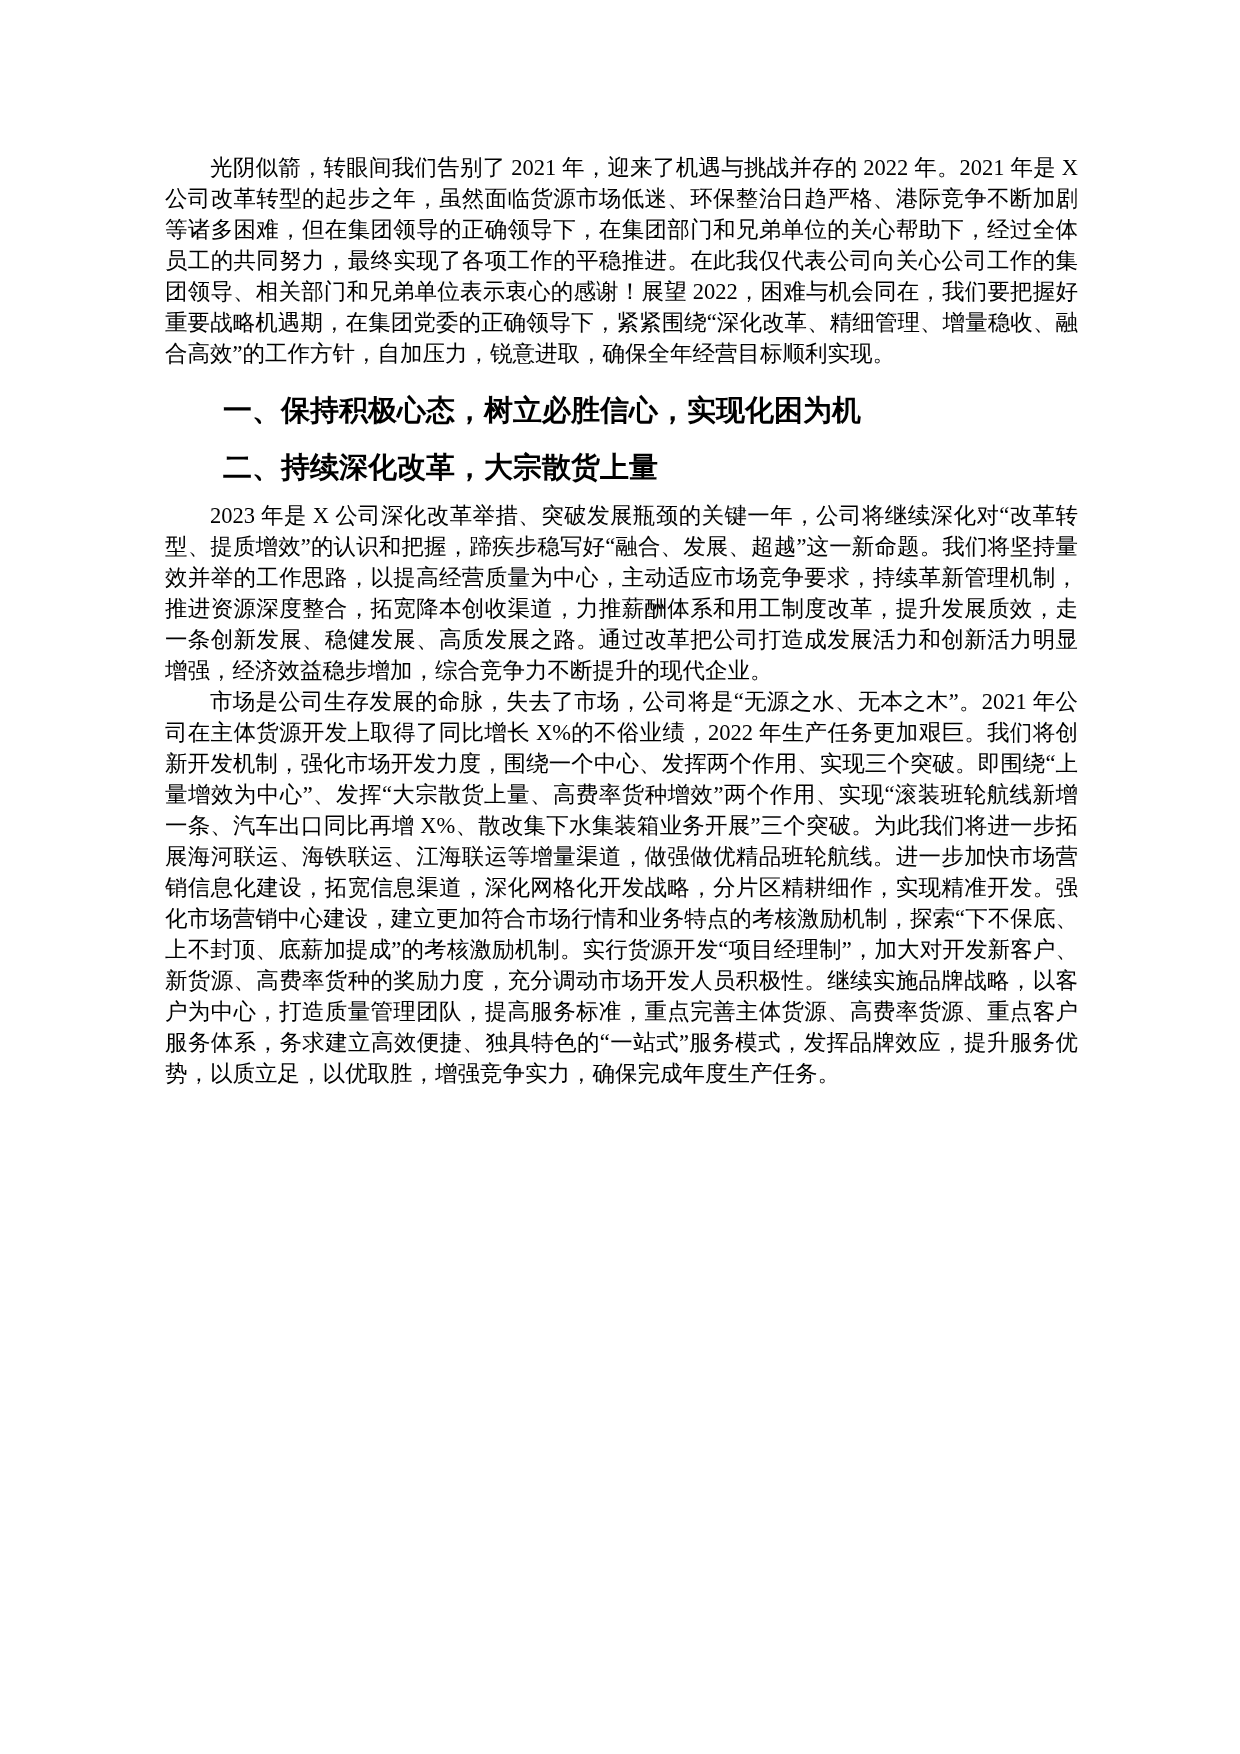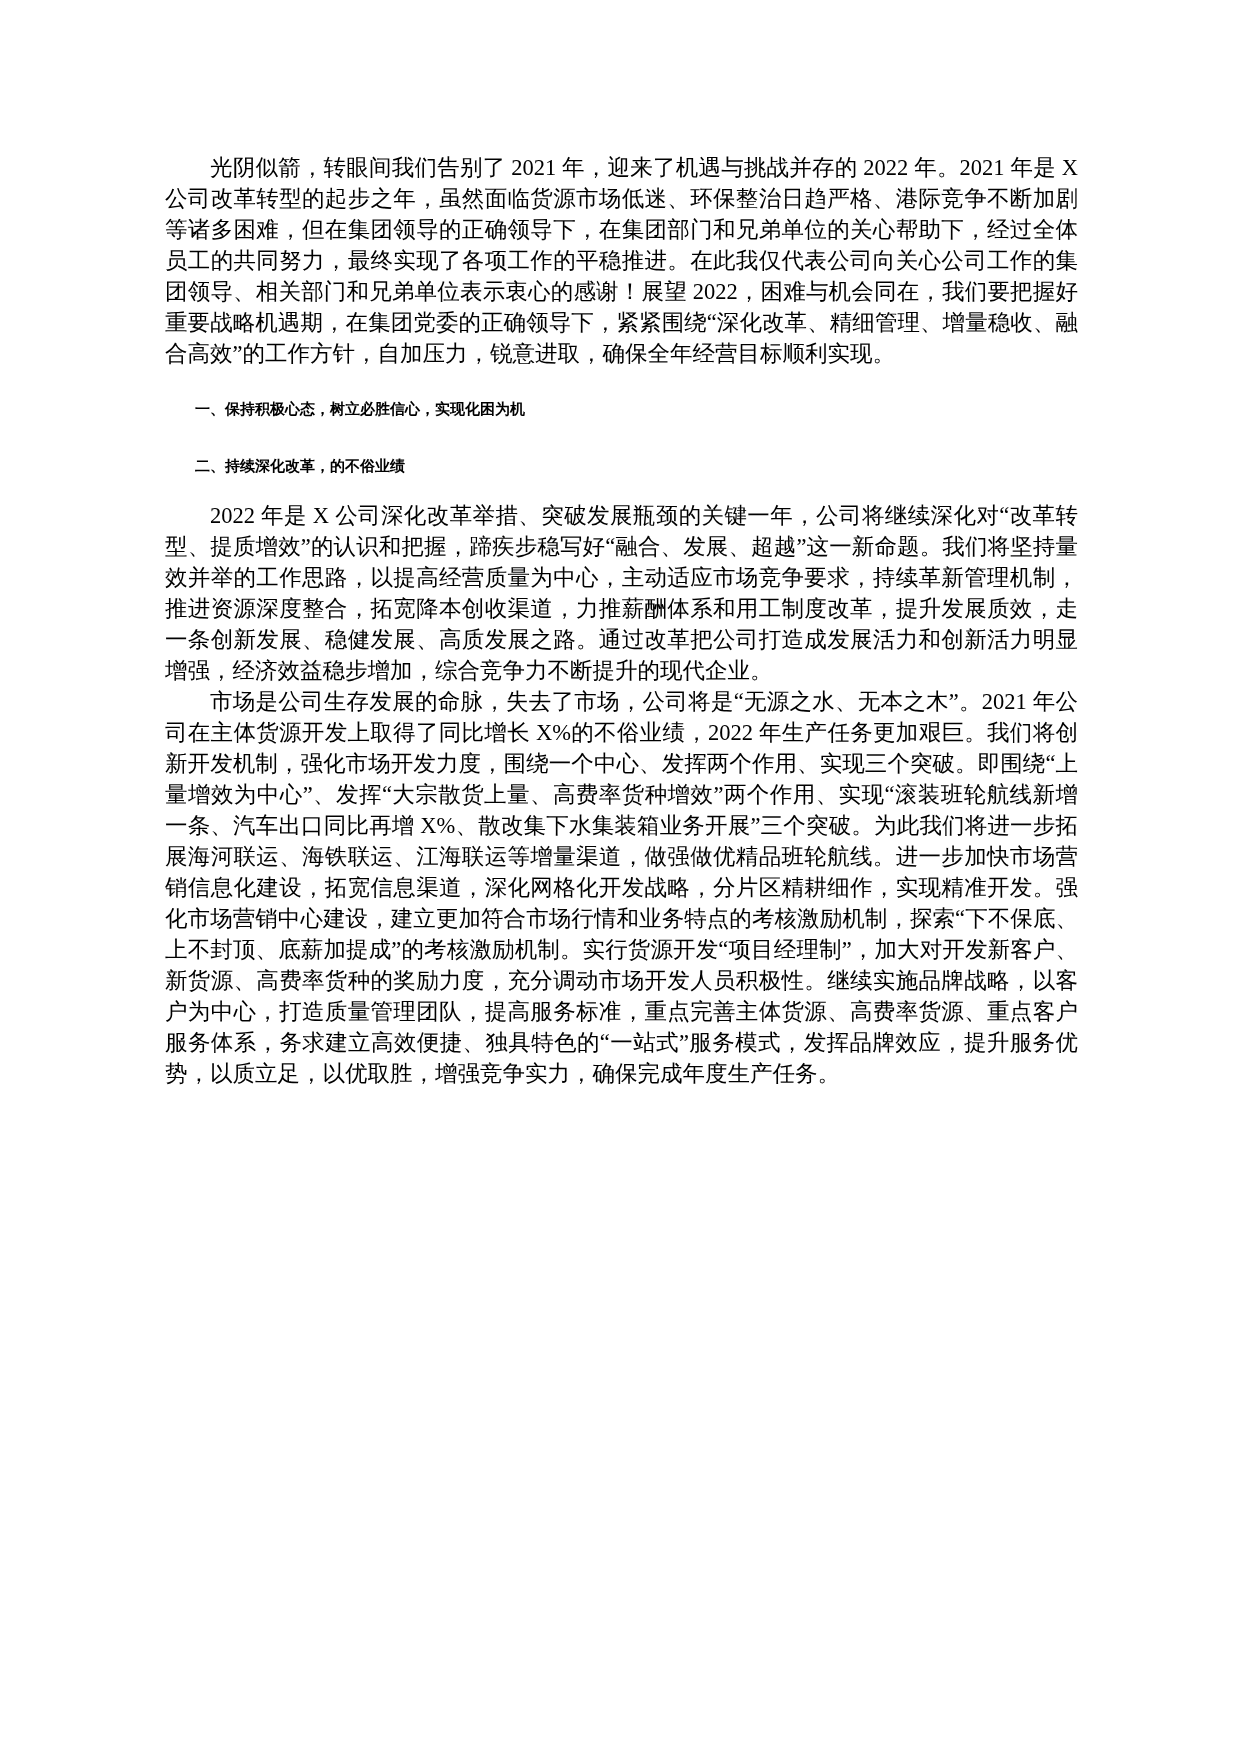--- a/index.html
+++ b/index.html
@@ -20,37 +20,37 @@
       font-size: 22.5px;
       line-height: 31px;
       text-align: justify;
       overflow: hidden;
     }
     .para {
       margin: 0;
       text-indent: 2em;
     }
     .heading {
-      font-family: Liberation Mono, monospace;
+      font-family: Liberation Sans, sans-serif;
       font-weight: bold;
-      font-size: 15px;
+      font-size: 29px;
       line-height: 31px;
       margin: 26px 0 17px 0;
       text-indent: 2em;
       text-align: left;
     }
   </style>
 </head>
 <body>
 
 <div class="page">
   <p class="para">光阴似箭，转眼间我们告别了 2021 年，迎来了机遇与挑战并存的 2022 年。2021 年是 X 公司改革转型的起步之年，虽然面临货源市场低迷、环保整治日趋严格、港际竞争不断加剧等诸多困难，但在集团领导的正确领导下，在集团部门和兄弟单位的关心帮助下，经过全体员工的共同努力，最终实现了各项工作的平稳推进。在此我仅代表公司向关心公司工作的集团领导、相关部门和兄弟单位表示衷心的感谢！展望 2022，困难与机会同在，我们要把握好重要战略机遇期，在集团党委的正确领导下，紧紧围绕“深化改革、精细管理、增量稳收、融合高效”的工作方针，自加压力，锐意进取，确保全年经营目标顺利实现。</p>
 
   <h2 class="heading">一、保持积极心态，树立必胜信心，实现化困为机</h2>
 
 
-  <h2 class="heading">二、持续深化改革，的不俗业绩</h2>
+  <h2 class="heading">二、持续深化改革，大宗散货上量</h2>
 
-  <p class="para">2022 年是 X 公司深化改革举措、突破发展瓶颈的关键一年，公司将继续深化对“改革转型、提质增效”的认识和把握，蹄疾步稳写好“融合、发展、超越”这一新命题。我们将坚持量效并举的工作思路，以提高经营质量为中心，主动适应市场竞争要求，持续革新管理机制，推进资源深度整合，拓宽降本创收渠道，力推薪酬体系和用工制度改革，提升发展质效，走一条创新发展、稳健发展、高质发展之路。通过改革把公司打造成发展活力和创新活力明显增强，经济效益稳步增加，综合竞争力不断提升的现代企业。</p>
+  <p class="para">2023 年是 X 公司深化改革举措、突破发展瓶颈的关键一年，公司将继续深化对“改革转型、提质增效”的认识和把握，蹄疾步稳写好“融合、发展、超越”这一新命题。我们将坚持量效并举的工作思路，以提高经营质量为中心，主动适应市场竞争要求，持续革新管理机制，推进资源深度整合，拓宽降本创收渠道，力推薪酬体系和用工制度改革，提升发展质效，走一条创新发展、稳健发展、高质发展之路。通过改革把公司打造成发展活力和创新活力明显增强，经济效益稳步增加，综合竞争力不断提升的现代企业。</p>
 
 
   <p class="para">市场是公司生存发展的命脉，失去了市场，公司将是“无源之水、无本之木”。2021 年公司在主体货源开发上取得了同比增长 X%的不俗业绩，2022 年生产任务更加艰巨。我们将创新开发机制，强化市场开发力度，围绕一个中心、发挥两个作用、实现三个突破。即围绕“上量增效为中心”、发挥“大宗散货上量、高费率货种增效”两个作用、实现“滚装班轮航线新增一条、汽车出口同比再增 X%、散改集下水集装箱业务开展”三个突破。为此我们将进一步拓展海河联运、海铁联运、江海联运等增量渠道，做强做优精品班轮航线。进一步加快市场营销信息化建设，拓宽信息渠道，深化网格化开发战略，分片区精耕细作，实现精准开发。强化市场营销中心建设，建立更加符合市场行情和业务特点的考核激励机制，探索“下不保底、上不封顶、底薪加提成”的考核激励机制。实行货源开发“项目经理制”，加大对开发新客户、新货源、高费率货种的奖励力度，充分调动市场开发人员积极性。继续实施品牌战略，以客户为中心，打造质量管理团队，提高服务标准，重点完善主体货源、高费率货源、重点客户服务体系，务求建立高效便捷、独具特色的“一站式”服务模式，发挥品牌效应，提升服务优势，以质立足，以优取胜，增强竞争实力，确保完成年度生产任务。</p>
 </div>
 
 </body></html>

